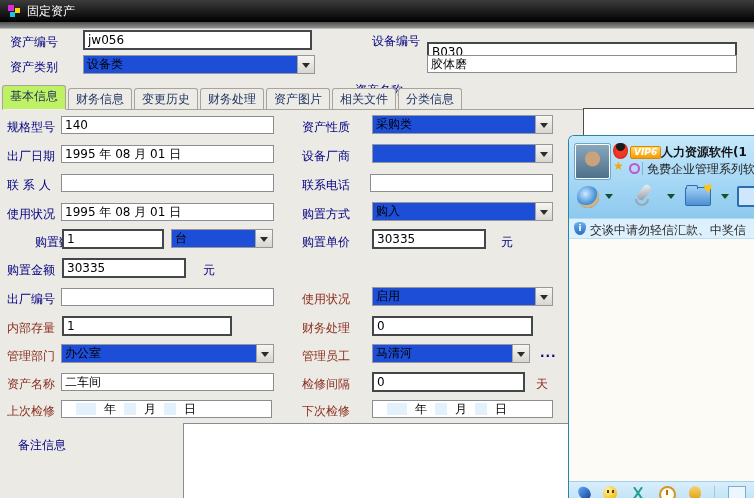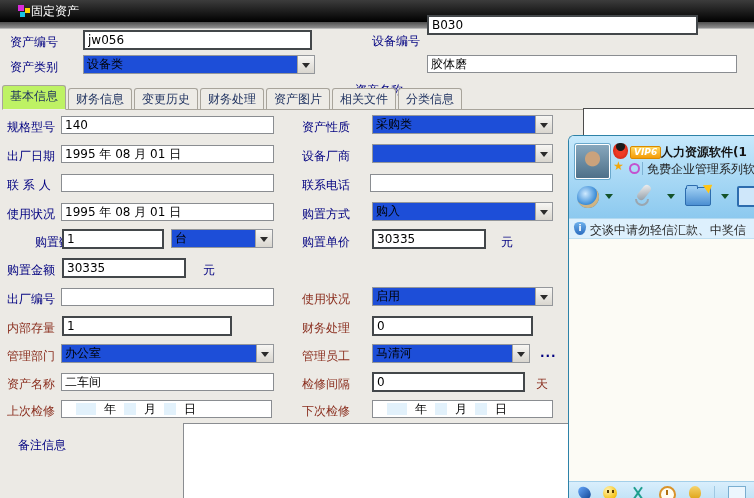--- a/index.html
+++ b/index.html
@@ -1,21 +1,21 @@
 <!DOCTYPE html>
 <html><head>
 <meta charset="utf-8">
 <style>
   html,body{margin:0;padding:0;}
   .screen{position:relative;width:754px;height:498px;overflow:hidden;background:#eceae5;
           font-family:"DejaVu Sans","Liberation Sans",sans-serif;font-size:12px;}
   
   .titlebar{position:absolute;left:0;top:0;width:100%;height:22px;
             background:linear-gradient(#3c3c3c,#000);color:#fff;
-            display:flex;align-items:center;padding-left:18px;box-sizing:border-box;}
+            display:flex;align-items:center;gap:6px;padding-left:8px;box-sizing:border-box;}
   .app-icon{width:13px;height:13px;flex:0 0 13px;
             background:linear-gradient(#d92bd9,#d92bd9) 0 0/6px 6px no-repeat,
                        linear-gradient(#ffd400,#ffd400) 7px 3px/5px 5px no-repeat,
                        linear-gradient(#19c3e6,#19c3e6) 2px 7px/5px 5px no-repeat;}
   .titlestrip{position:absolute;left:0;top:22px;width:100%;height:6px;
               background:linear-gradient(#4e4e4e,#8f8f8f);border-bottom:1px solid #b9b9b9;}
   
   .lbl{position:absolute;color:#000080;white-space:nowrap;}
   .lbl.m{color:#8a2e1e;}
   .suffix{position:absolute;color:#000080;}
@@ -117,21 +117,21 @@
 
   <div class="titlebar">
     <span class="app-icon"></span>
     <span>固定资产</span>
   </div>
   <div class="titlestrip"></div>
 
   <span class="lbl" style="left:10px;top:34px;">资产编号</span>
   <input class="in thick" style="left: 83px; top: 30px; width: 229px;" readonly="" value="jw056">
   <span class="lbl" style="left:372px;top:33px;">设备编号</span>
-  <input class="in thick" style="left: 427px; top: 15px; width: 271px;" readonly="" value="B030">
+  <input class="in thick" style="left: 427px; top: 42px; width: 310px;" readonly="" value="B030">
   <span class="lbl" style="left:10px;top:59px;">资产类别</span>
   <div class="combo" style="left:83px;top:55px;width:232px;">
     <span class="val">设备类</span>
     <span class="btn">
         <i></i>
       </span>
   </div>
   <span class="lbl" style="left:355px;top:58px;margin-top:24px;">资产名称</span>
   <input class="in" style="left: 427px; top: 55px; width: 310px;" readonly="" value="胶体磨">
 

